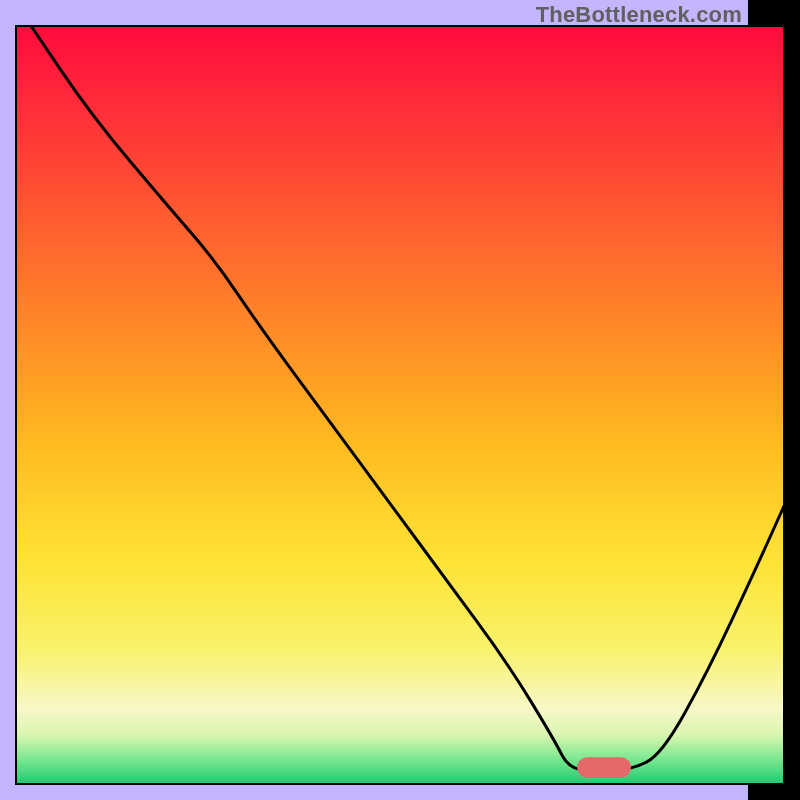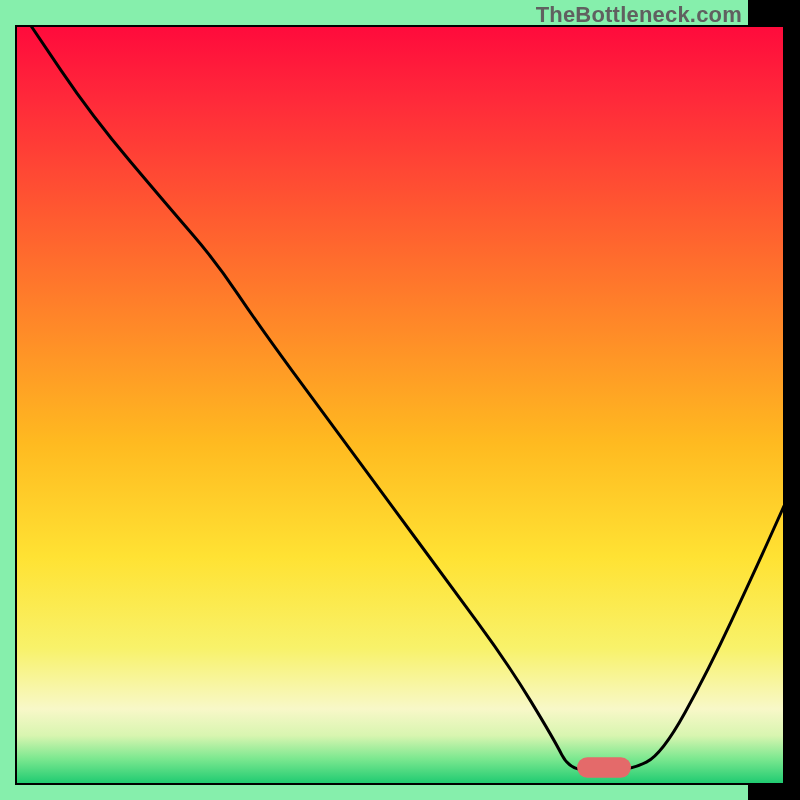--- a/index.html
+++ b/index.html
@@ -8,21 +8,21 @@
     width: 800px;
     height: 800px;
     overflow: hidden;
     background: #000;
     font-family: Arial, Helvetica, sans-serif;
   }
   .frame {
     position: relative;
     width: 748px;
     height: 800px;
-    background: #86efac;
+    background: #c4b5fd;
   }
   .watermark {
     position: absolute;
     top: 2px;
     right: 6px;
     color: #606060;
     font-size: 22px;
     font-weight: 600;
     letter-spacing: 0.2px;
     z-index: 5;

